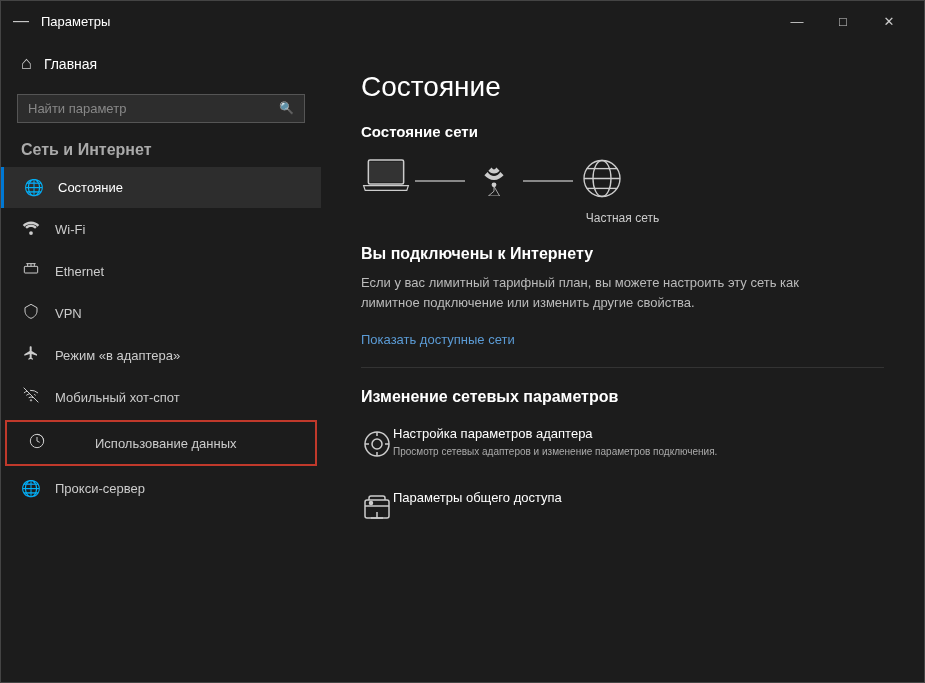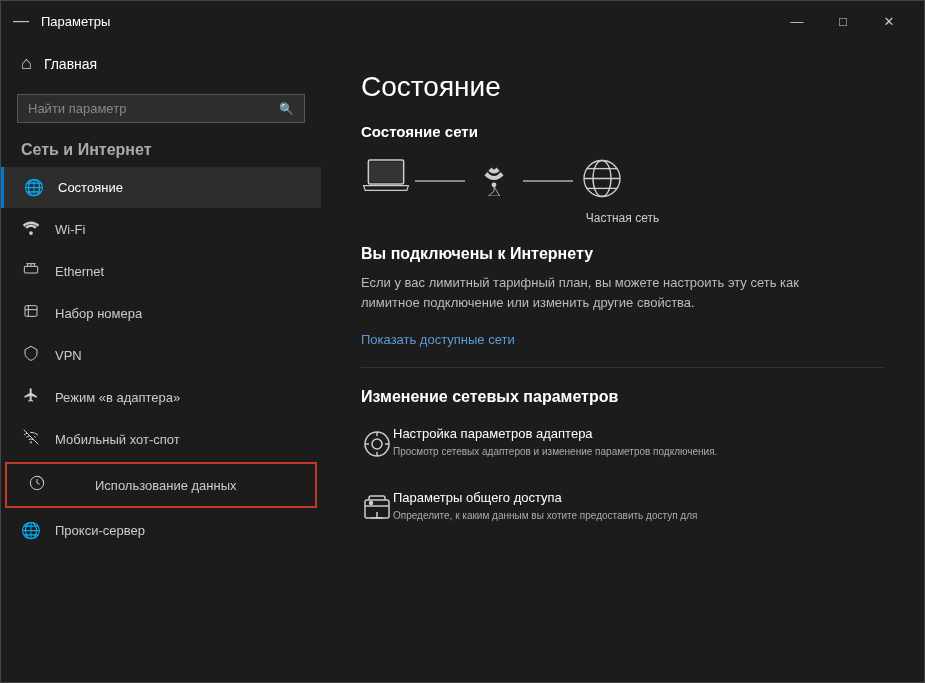--- a/index.html
+++ b/index.html
@@ -91,21 +91,21 @@
     .sidebar-home-label {
       font-size: 14px;
       color: #fff;
     }
 
     .search-box {
       margin: 8px 16px 12px 16px;
       background: #2d2d2d;
       border: 1px solid #555;
       display: flex;
-      align-items: flex-end;
+      align-items: flex-start;
       padding: 6px 10px;
       gap: 8px;
     }
 
     .search-box input {
       background: transparent;
       border: none;
       outline: none;
       color: #aaa;
       font-size: 13px;
@@ -325,30 +325,20 @@
             <rect x="2" y="8" width="20" height="10" rx="1" fill="none" stroke="#ccc" stroke-width="1.5"></rect>
             <line x1="7" y1="8" x2="7" y2="4" stroke="#ccc" stroke-width="1.5"></line>
             <line x1="12" y1="8" x2="12" y2="4" stroke="#ccc" stroke-width="1.5"></line>
             <line x1="17" y1="8" x2="17" y2="4" stroke="#ccc" stroke-width="1.5"></line>
             <line x1="5" y1="4" x2="19" y2="4" stroke="#ccc" stroke-width="1.5"></line>
           </svg>
         </span>
         <span class="nav-label">Ethernet</span>
       </div>
 
-      <div class="nav-item">
-        <span class="nav-icon">
-          <svg width="18" height="16" viewBox="0 0 24 24" fill="none" stroke="#ccc" stroke-width="1.5">
-            <rect x="3" y="4" width="18" height="16" rx="2"></rect>
-            <line x1="8" y1="4" x2="8" y2="20"></line>
-            <line x1="3" y1="10" x2="21" y2="10"></line>
-          </svg>
-        </span>
-        <span class="nav-label">Набор номера</span>
-      </div>
 
       <div class="nav-item">
         <span class="nav-icon">
           <svg width="18" height="16" viewBox="0 0 24 24" fill="none" stroke="#ccc" stroke-width="1.5">
             <path d="M12 2 L3 7 L3 12 C3 17 7 21.5 12 23 C17 21.5 21 17 21 12 L21 7 Z"></path>
           </svg>
         </span>
         <span class="nav-label">VPN</span>
       </div>
 
@@ -464,18 +454,17 @@
             <rect x="4" y="8" width="24" height="18" rx="2"></rect>
             <path d="M8 8 L8 6 C8 4.9 8.9 4 10 4 L22 4 C23.1 4 24 4.9 24 6 L24 8"></path>
             <line x1="4" y1="14" x2="28" y2="14"></line>
             <circle cx="10" cy="11" r="1.5" fill="#ccc"></circle>
             <line x1="16" y1="20" x2="16" y2="26"></line>
             <line x1="10" y1="26" x2="22" y2="26"></line>
           </svg>
         </span>
         <div class="settings-item-content">
           <div class="settings-item-title">Параметры общего доступа</div>
-          <div class="settings-item-desc">Определите, к каким данным вы хотите предоставить доступ для</div>
         </div>
       </div>
     </div>
   </div>
 </div>
 
 </body></html>

